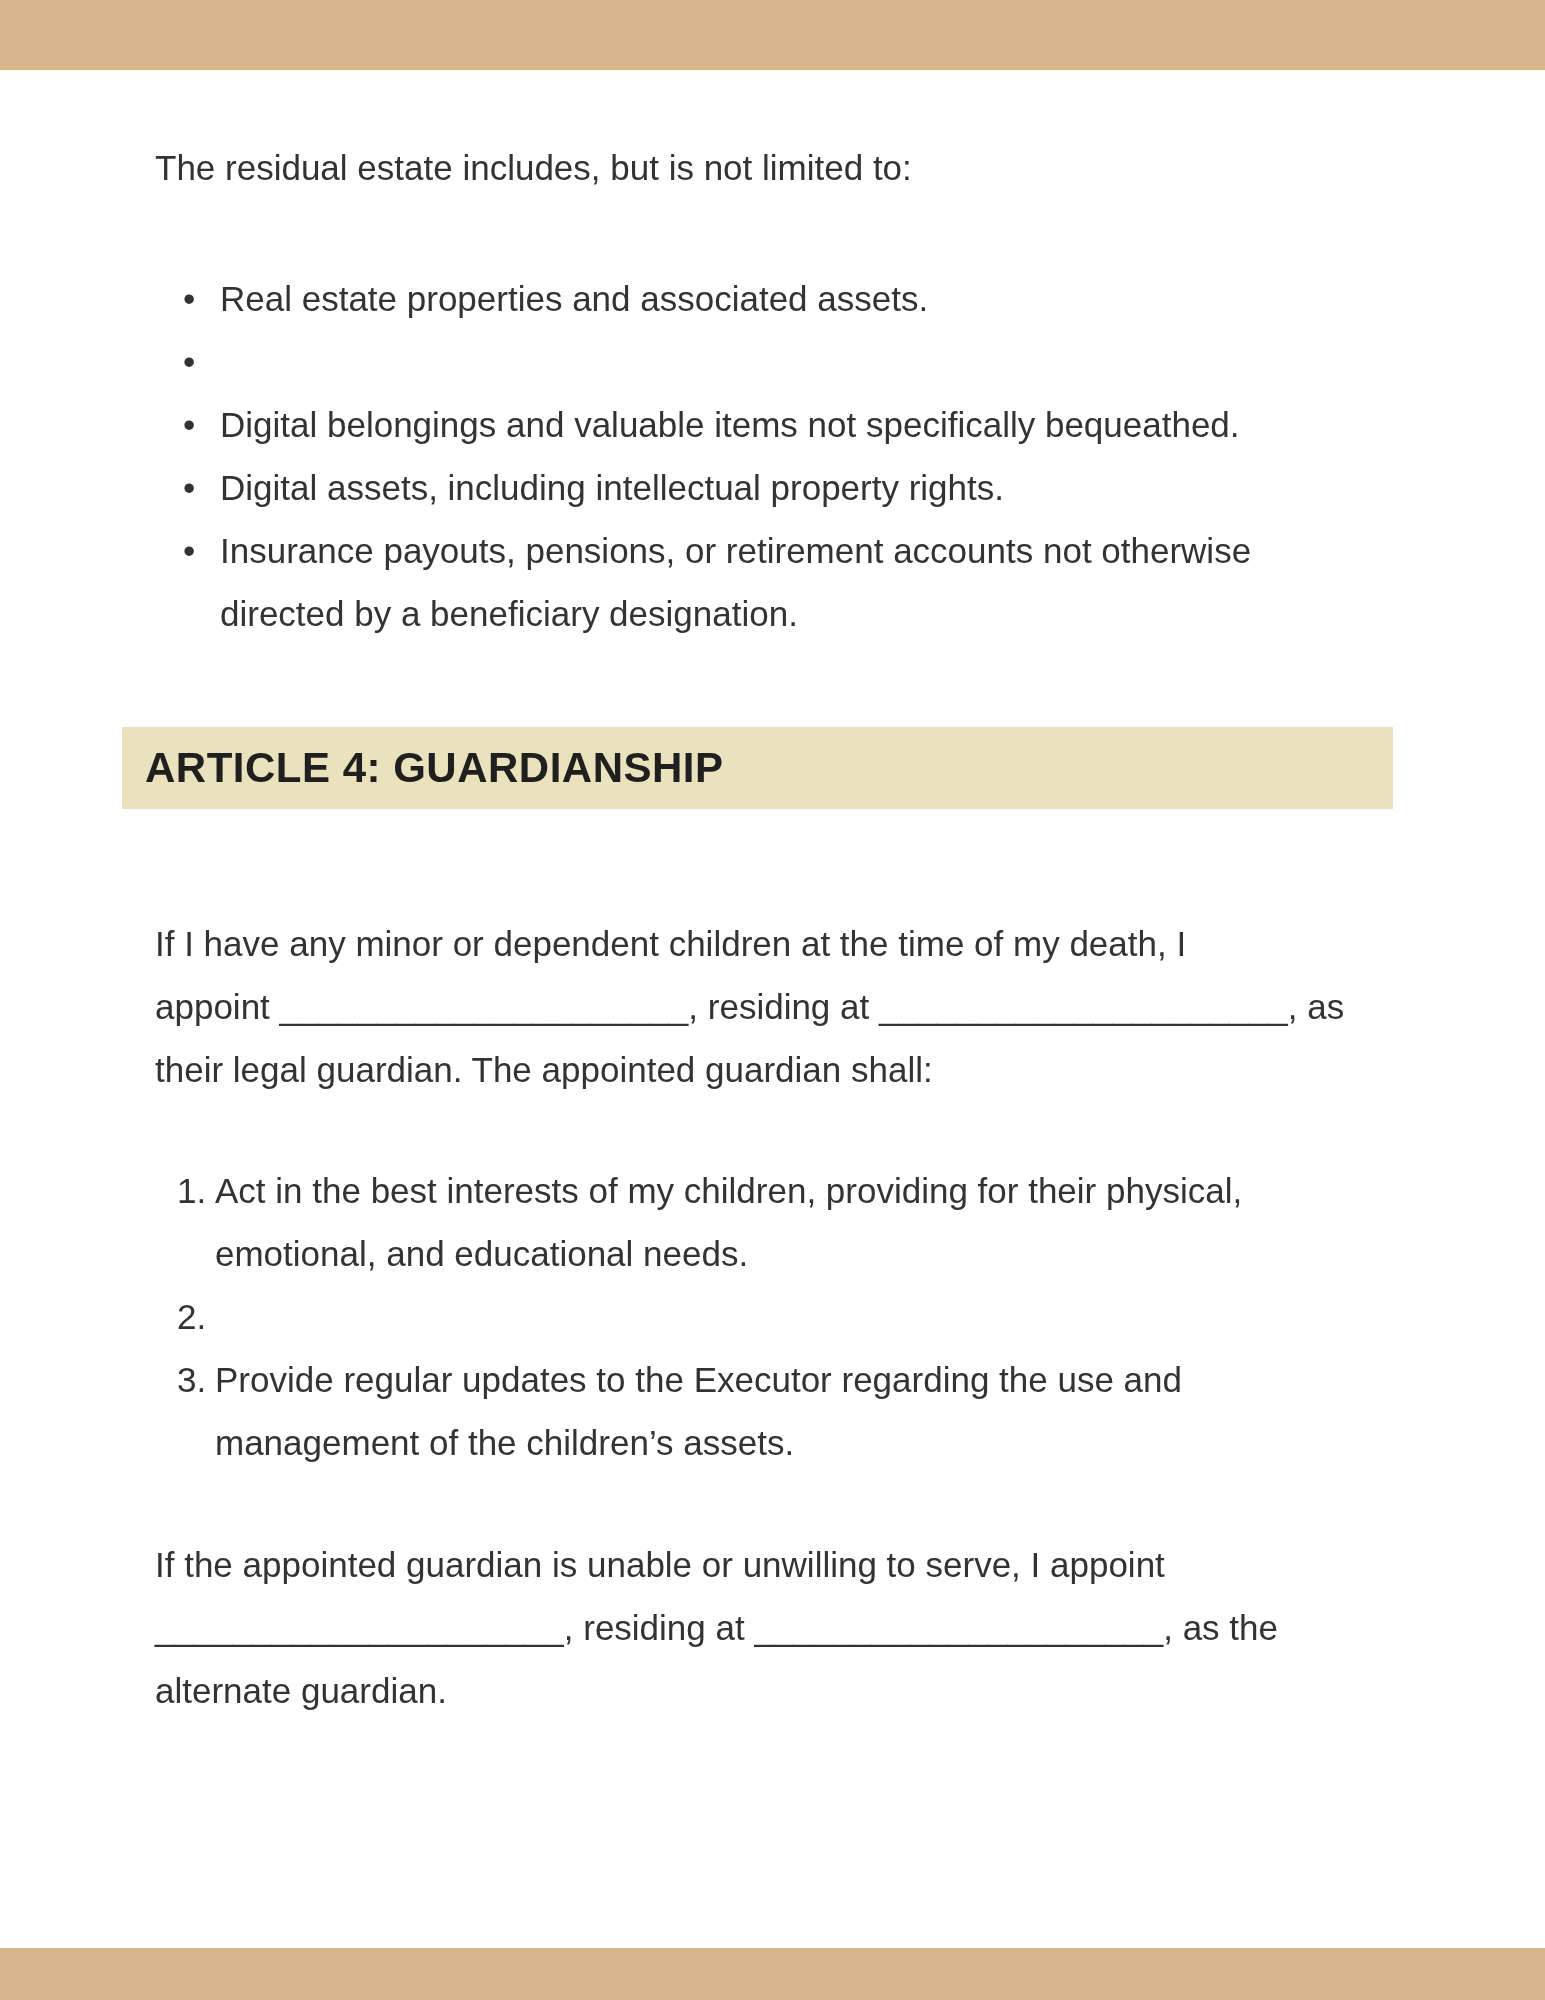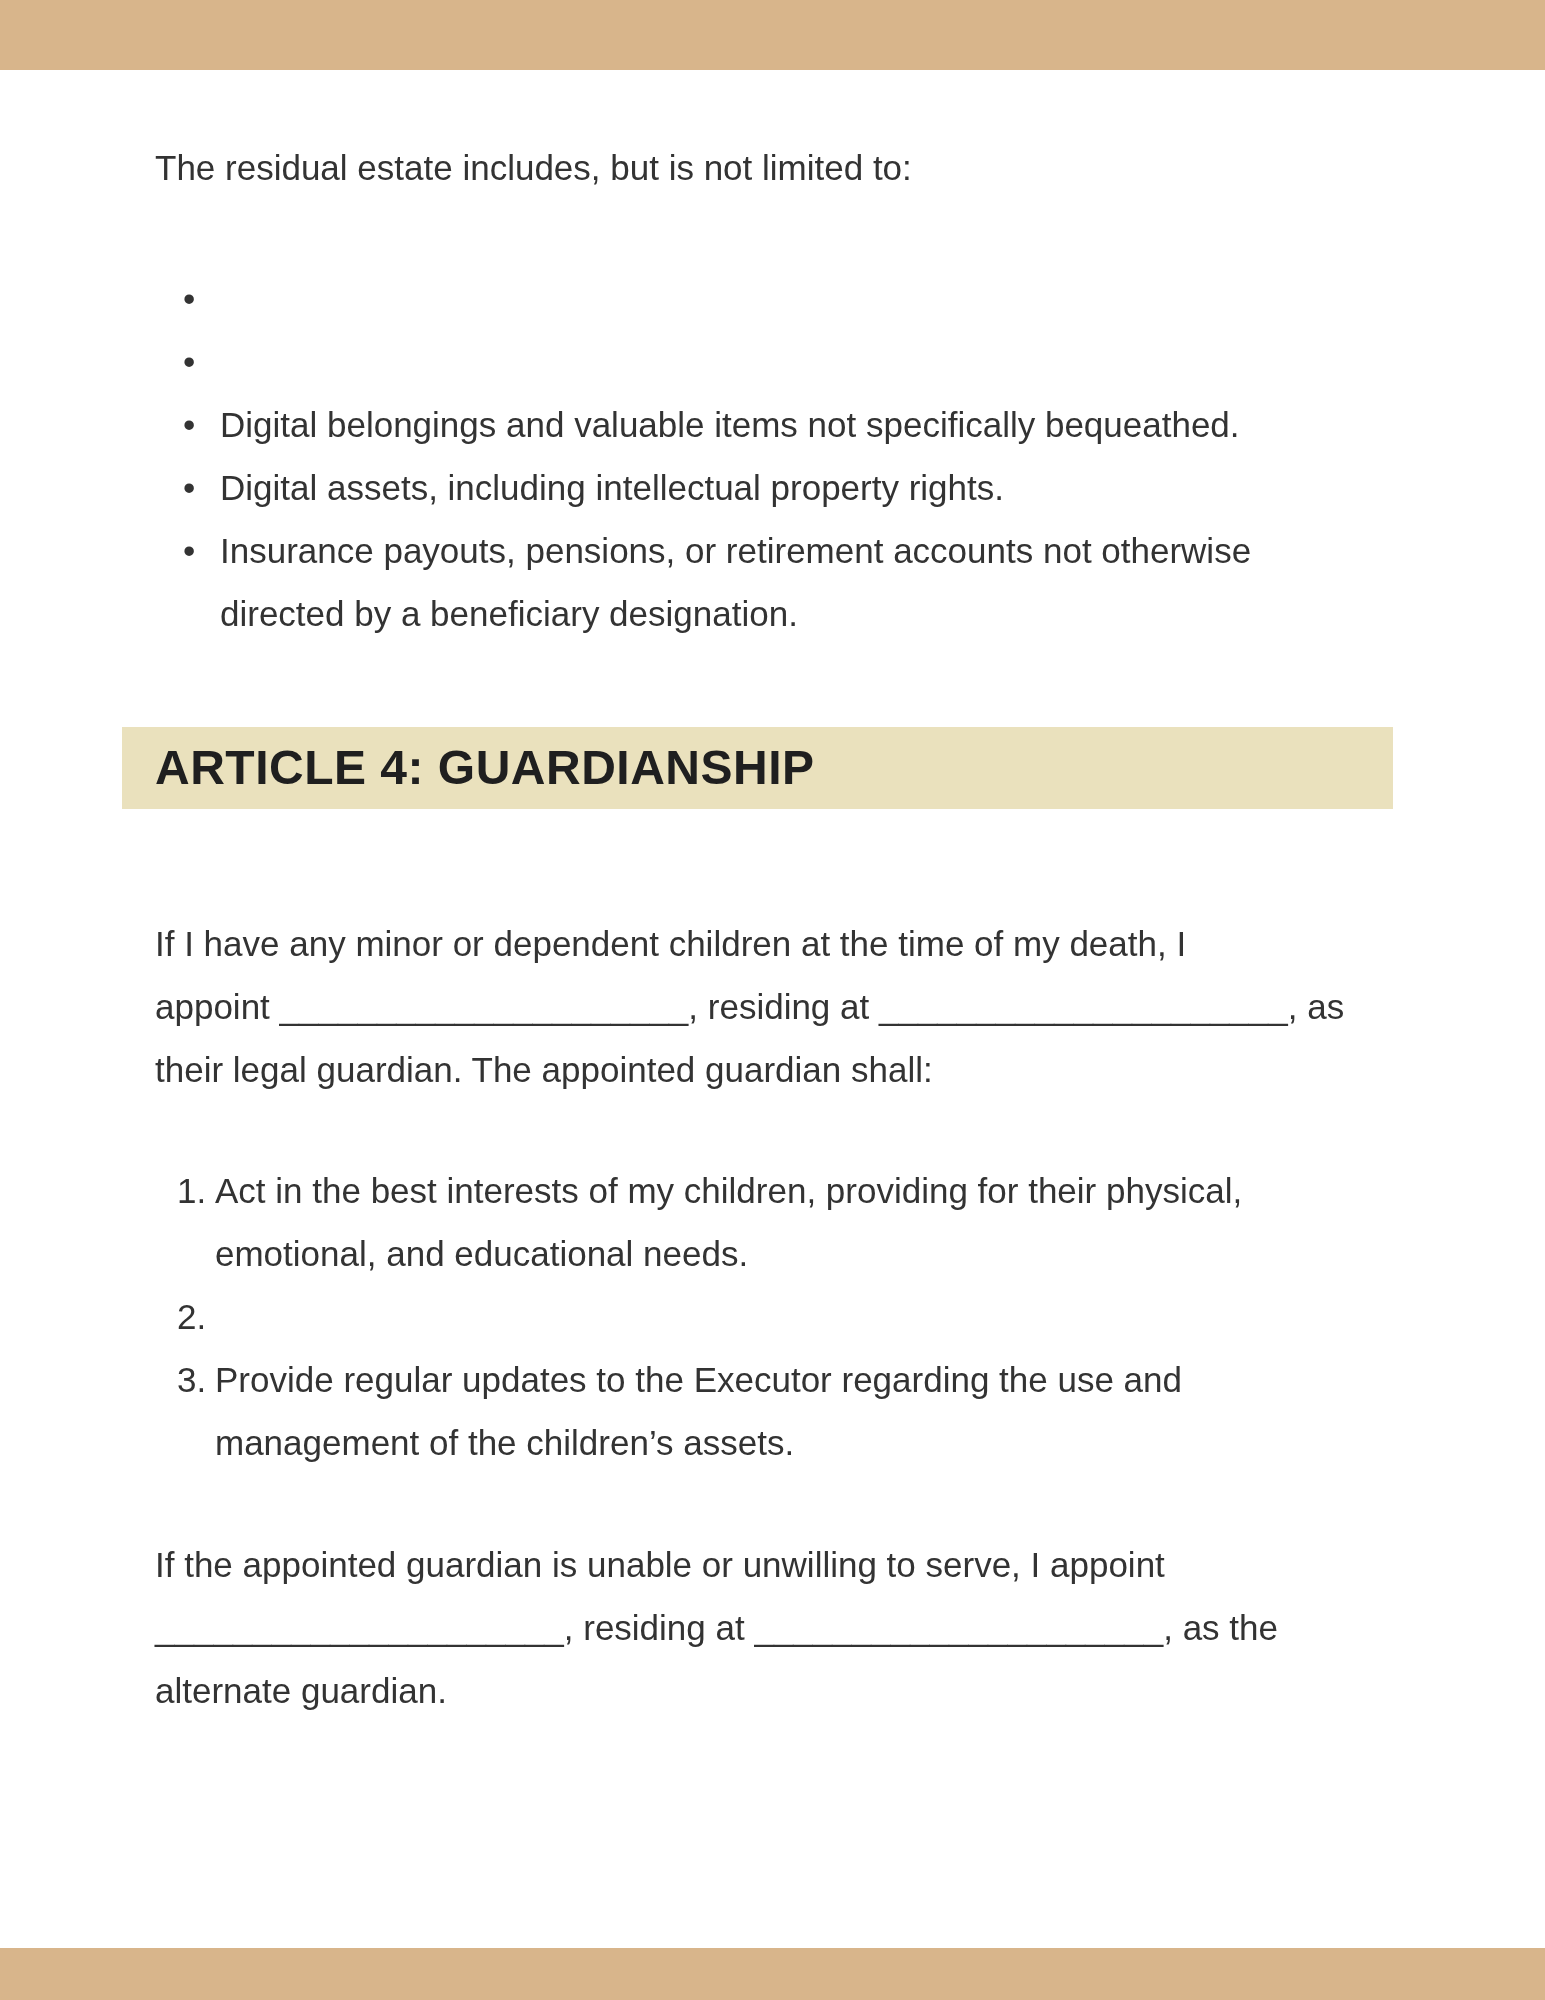--- a/index.html
+++ b/index.html
@@ -63,41 +63,42 @@
   }
 
   .article-heading {
     margin-top: 82px;
     margin-left: -33px;
     width: 1271px;
     height: 82px;
     background: var(--heading_band, #EAE1BD);
     display: flex;
     align-items: center;
-    padding-left: 33px;
-    font-size: 48px;
+    padding-left: 23px;
+    font-size: 42px;
     font-weight: 700;
     letter-spacing: 0.5px;
     color: var(--heading_text, #1F1F1F);
     line-height: 1;
   }
 </style>
 </head>
 <body>
 
 <div class="page">
   <div class="bar top"></div>
 
   <main class="content">
 
     <p class="para intro">The residual estate includes, but is not limited to:</p>
 
     <ul class="bullet-list">
       <li>
         <span class="marker">•</span>
+        <span class="item-text">Real estate properties and associated assets.</span>
       </li>
       <li>
         <span class="marker">•</span>
       </li>
       <li>
         <span class="marker">•</span>
         <span class="item-text">Digital belongings and valuable items not specifically bequeathed.</span>
       </li>
       <li>
         <span class="marker">•</span>

